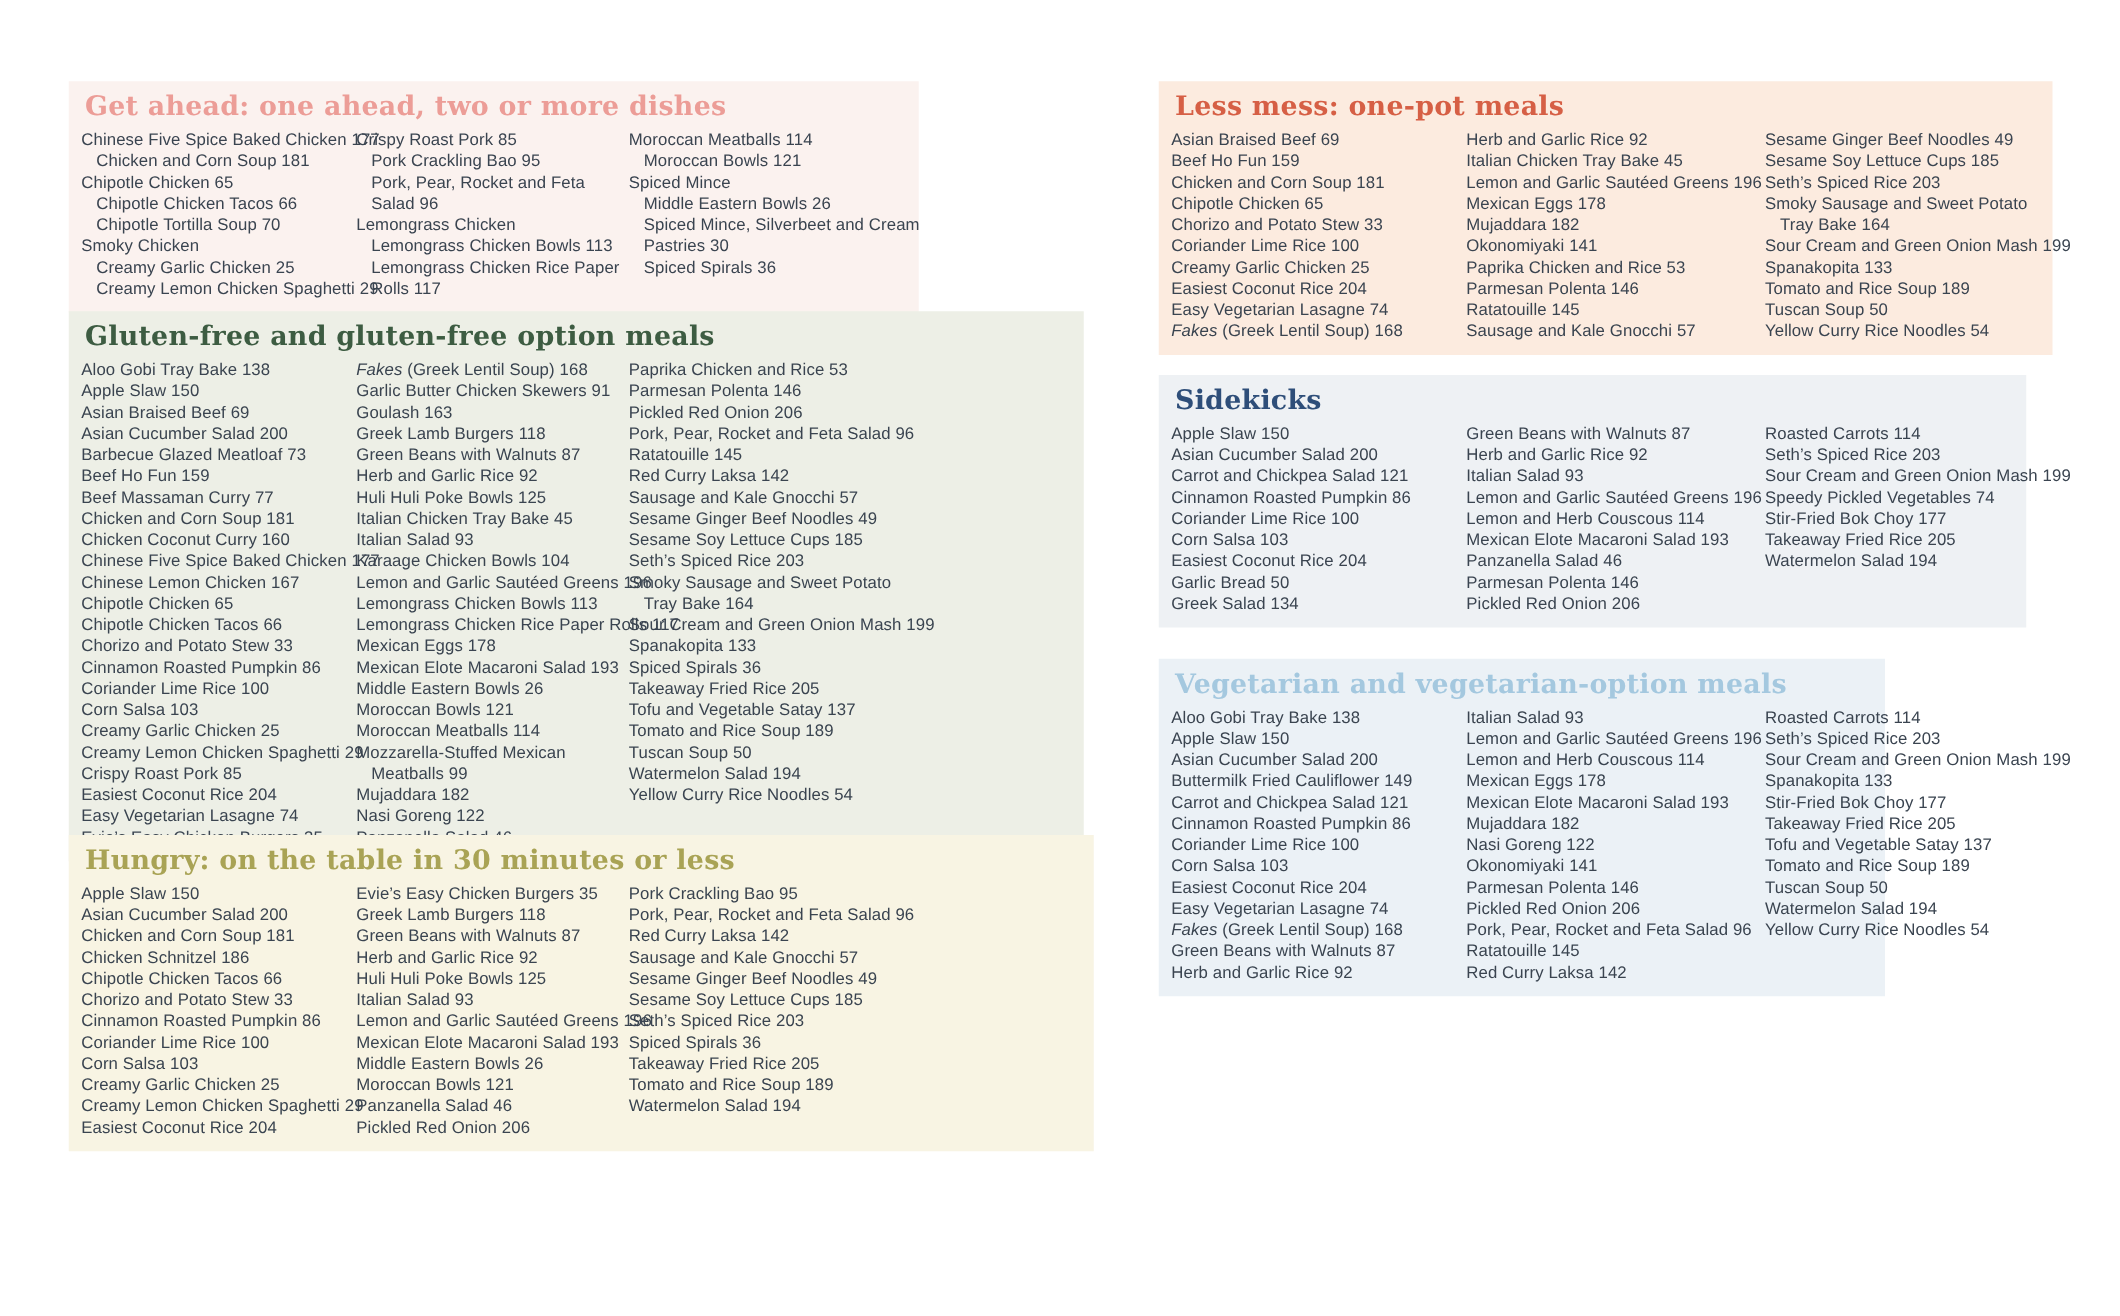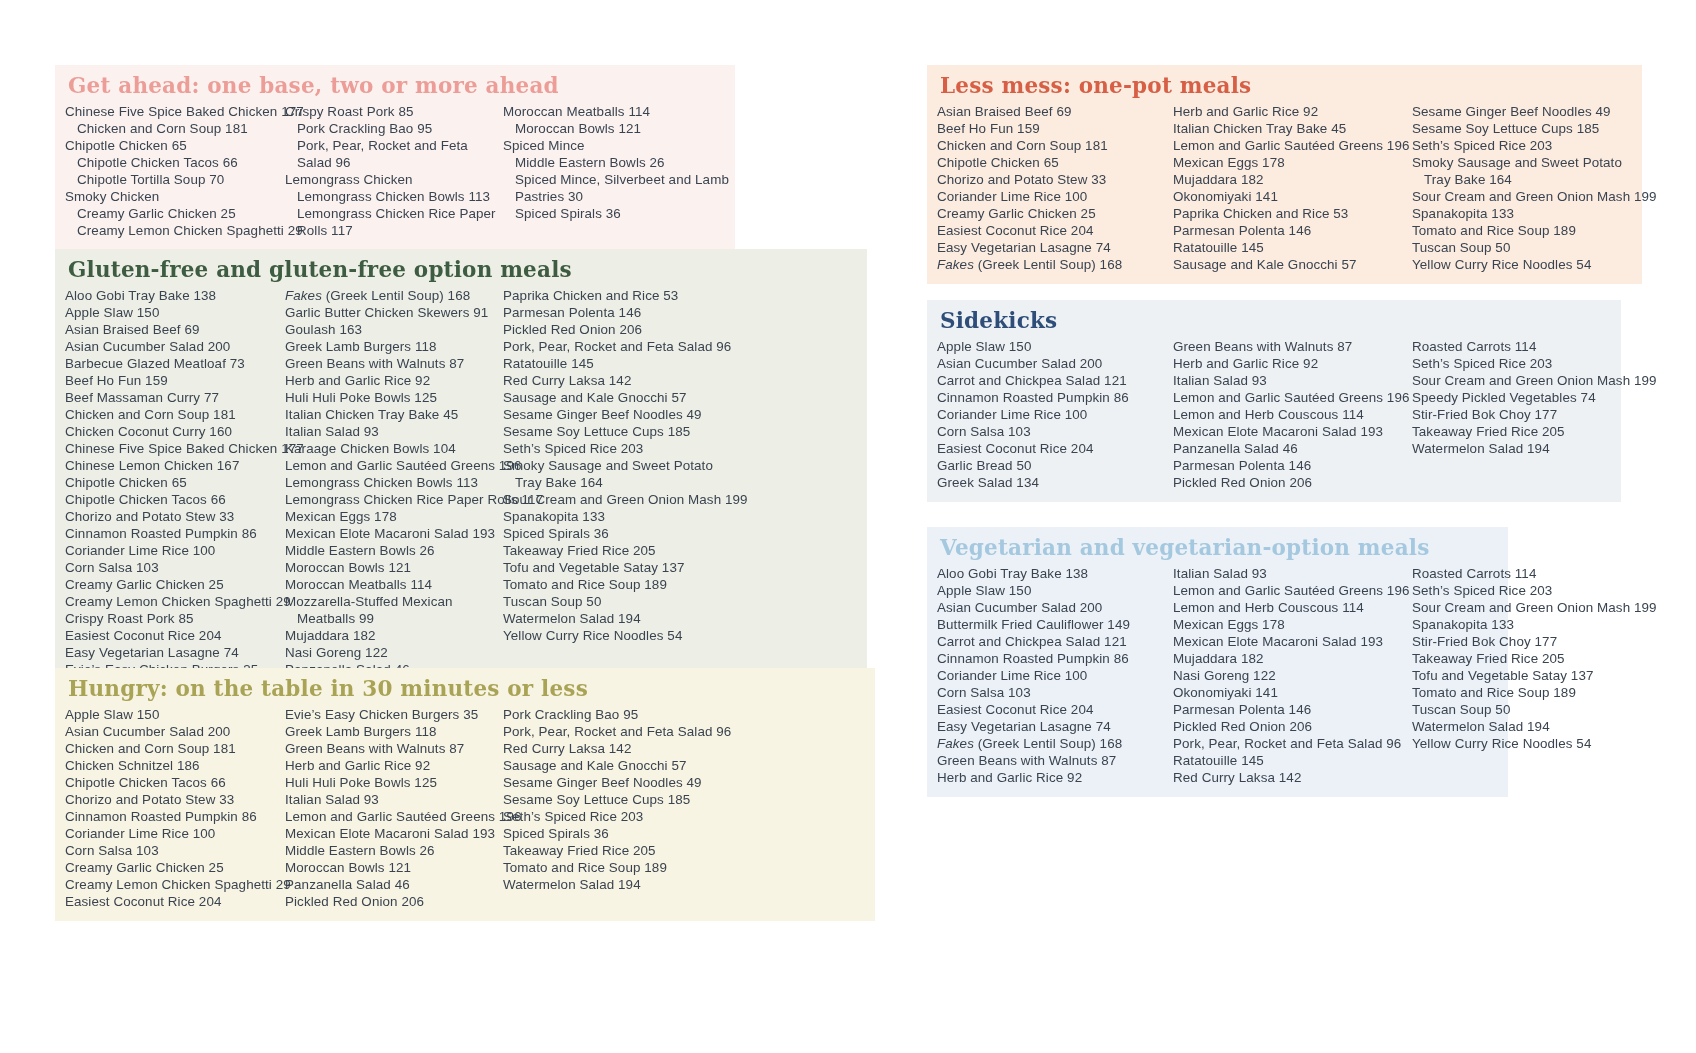--- a/index.html
+++ b/index.html
@@ -40,21 +40,21 @@
   }
   .footer-left{left:55px;}
   .footer-right{right:54px;text-align:right;}
   .footer .pgnum-left{margin-right:18px;}
   .footer .pgnum-right{margin-left:18px;}
 </style>
 </head>
 <body>
 
 <section id="sec0" class="panel left-page" style="background: rgb(251, 242, 239);">
-  <h2 style="color: rgb(236, 157, 151);">Get ahead: one base, two or more ahead</h2>
+  <h2 style="color: rgb(236, 157, 151);">Get ahead: one ahead, two or more dishes</h2>
   <div class="cols left-cols">
       <div class="col">
         <div class="item">Chinese Five Spice Baked Chicken 177</div>
         <div class="item ind">Chicken and Corn Soup 181</div>
         <div class="item">Chipotle Chicken 65</div>
         <div class="item ind">Chipotle Chicken Tacos 66</div>
         <div class="item ind">Chipotle Tortilla Soup 70</div>
         <div class="item">Smoky Chicken</div>
         <div class="item ind">Creamy Garlic Chicken 25</div>
         <div class="item ind">Creamy Lemon Chicken Spaghetti 29</div>
@@ -67,21 +67,21 @@
         <div class="item">Lemongrass Chicken</div>
         <div class="item ind">Lemongrass Chicken Bowls 113</div>
         <div class="item ind">Lemongrass Chicken Rice Paper</div>
         <div class="item ind">Rolls 117</div>
       </div>
       <div class="col">
         <div class="item">Moroccan Meatballs 114</div>
         <div class="item ind">Moroccan Bowls 121</div>
         <div class="item">Spiced Mince</div>
         <div class="item ind">Middle Eastern Bowls 26</div>
-        <div class="item ind">Spiced Mince, Silverbeet and Lamb</div>
+        <div class="item ind">Spiced Mince, Silverbeet and Cream</div>
         <div class="item ind">Pastries 30</div>
         <div class="item ind">Spiced Spirals 36</div>
       </div>
     </div>
 </section>
 
 <section id="sec1" class="panel left-page" style="background: rgb(237, 239, 230);">
   <h2 style="color: rgb(61, 92, 66);">Gluten-free and gluten-free option meals</h2>
   <div class="cols left-cols">
       <div class="col">

